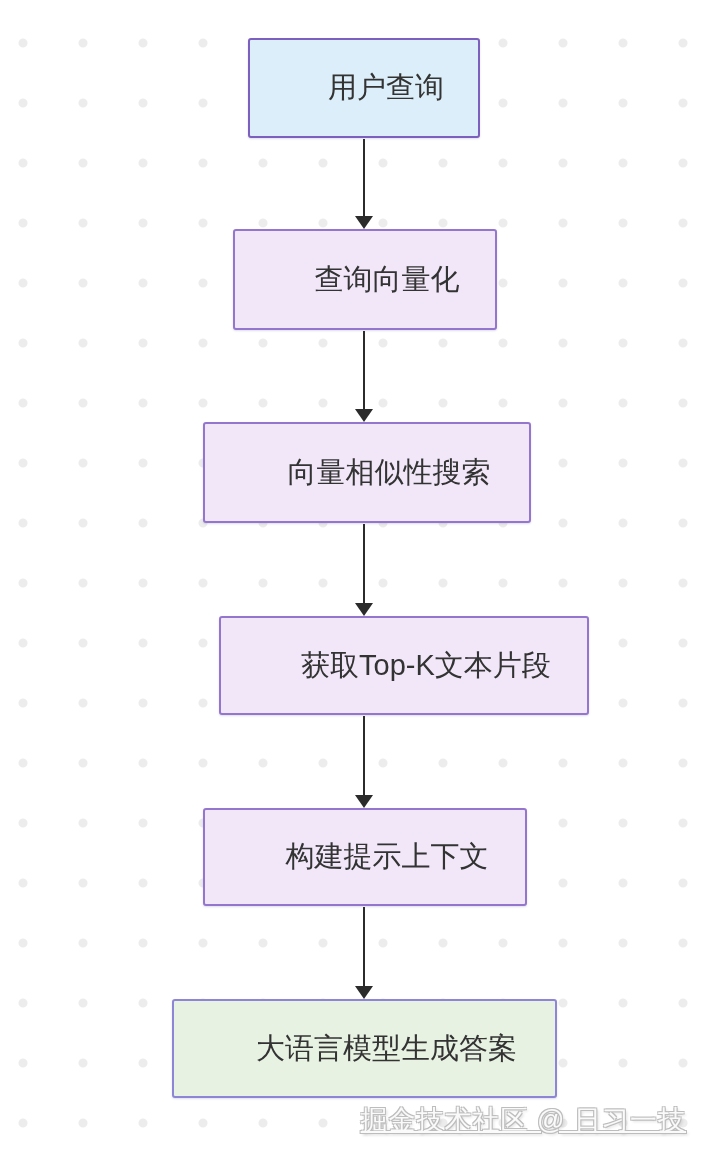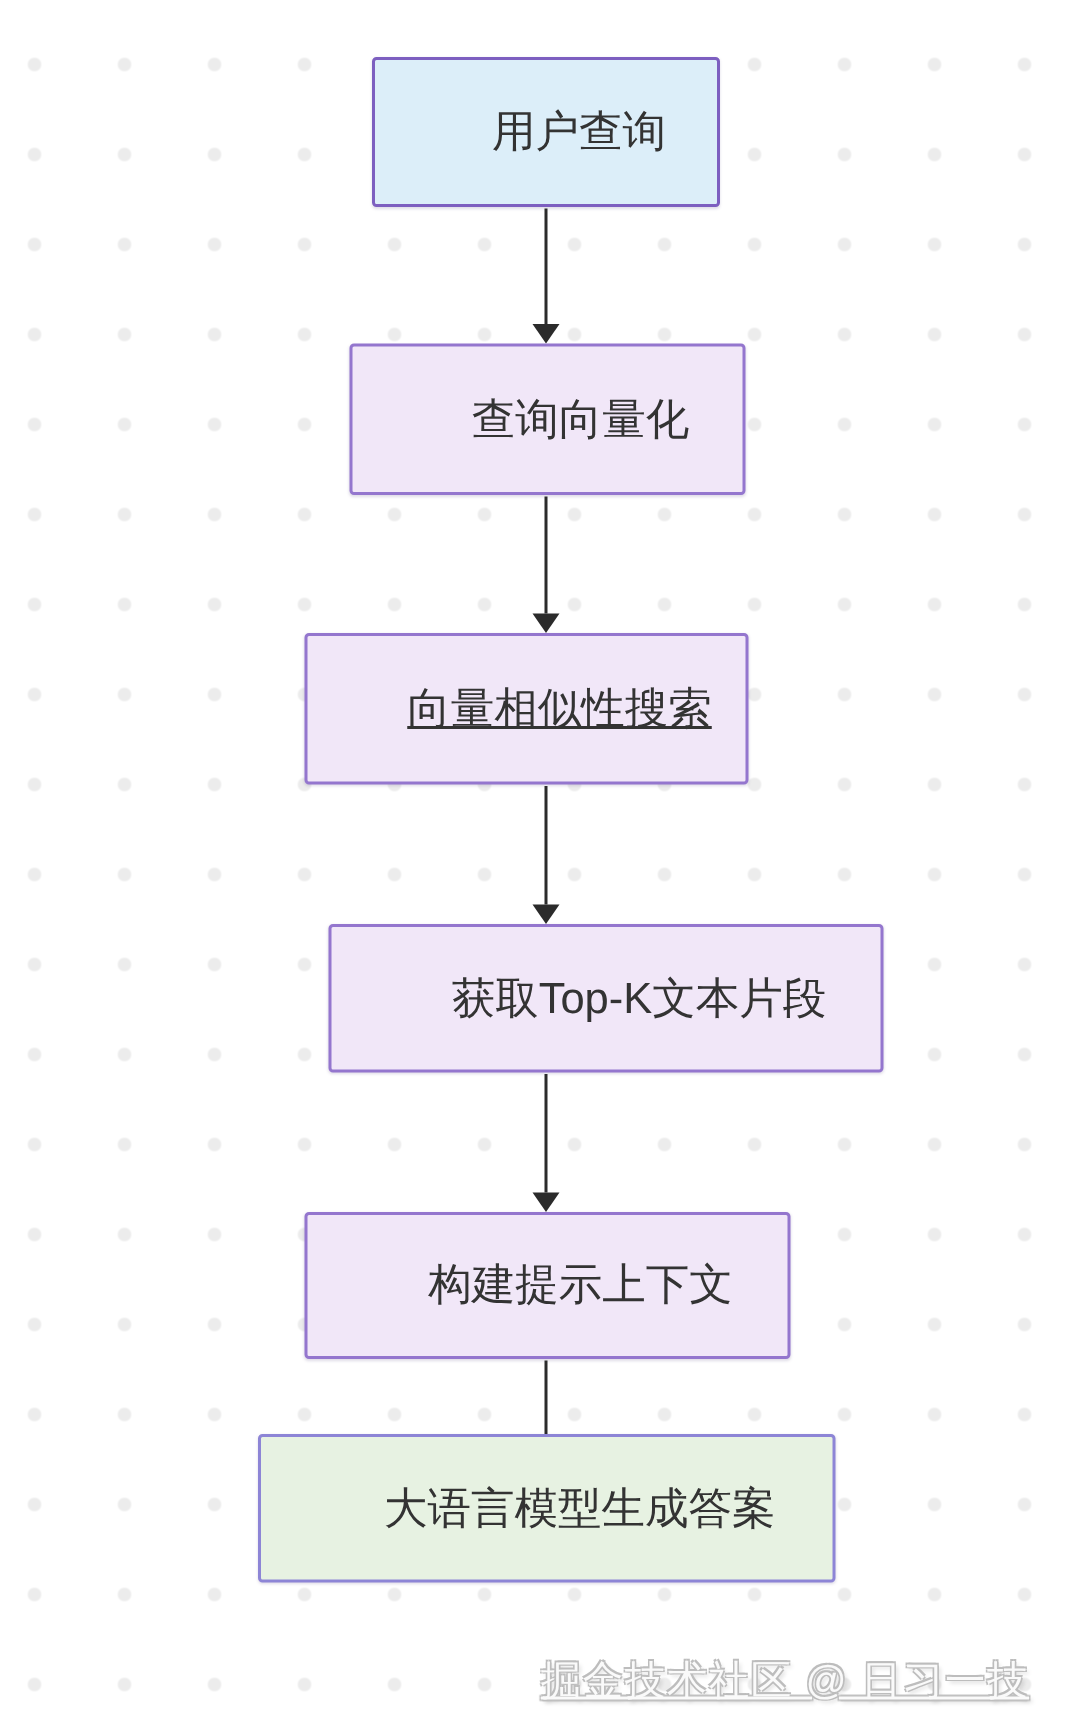--- a/index.html
+++ b/index.html
@@ -23,24 +23,24 @@
     align-items: center;
     justify-content: center;
     font-size: 29px;
     color: #333333;
     box-shadow: 0 1px 2px rgba(80, 60, 120, 0.18);
     padding-left: 44px;
   }
   .node-label { white-space: nowrap; }
   .n1 { left: 248px; top: 38px;  width: 232px; height: 100px; background: #dceef9; border-color: #7d5fc0; }
   .n2 { left: 233px; top: 229px; width: 264px; height: 101px; background: #f1e7f8; border-color: #9476ce; justify-content: center; }
-  .n3 { left: 203px; top: 422px; width: 296px; height: 101px; background: #f1e7f8; border-color: #9476ce; text-decoration: underline; }
+  .n3 { left: 203px; top: 422px; width: 328px; height: 101px; background: #f1e7f8; border-color: #9476ce; }
   .n4 { left: 180px; top: 616px; width: 370px; height: 99px;  background: #f1e7f8; border-color: #9476ce; margin-left: 39px; }
   .n5 { left: 203px; top: 808px; width: 324px; height: 98px;  background: #f1e7f8; border-color: #9476ce; justify-content: center; }
-  .n6 { left: 172px; top: 956px; width: 385px; height: 99px;  background: #e7f2e2; border-color: #8d85d6; }
+  .n6 { left: 172px; top: 999px; width: 385px; height: 99px;  background: #e7f2e2; border-color: #8d85d6; }
 
   .edge {
     position: absolute;
     left: 354px;
     width: 20px;
     display: flex;
     flex-direction: column;
     align-items: center;
   }
   .edge-line { width: 2px; flex: 1; background: #2b2b2b; }

